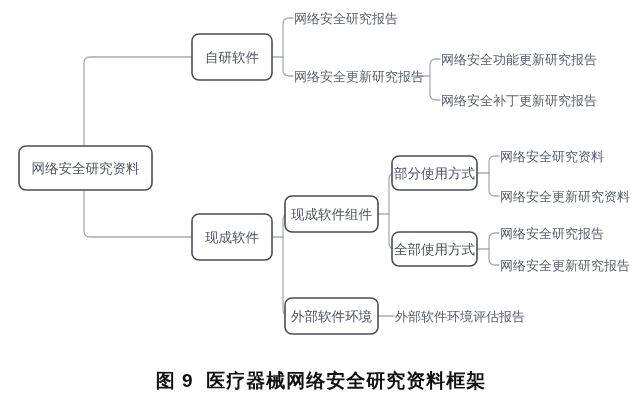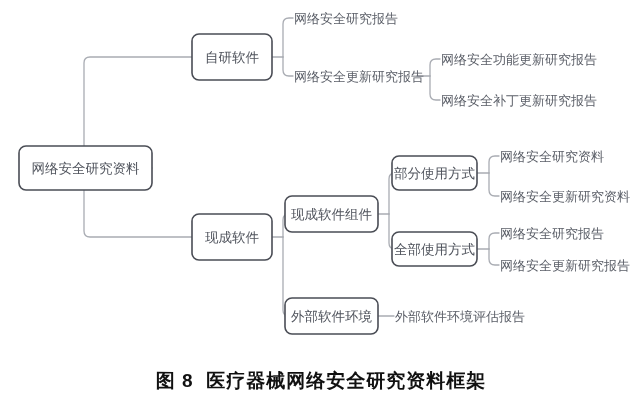--- a/index.html
+++ b/index.html
@@ -152,15 +152,15 @@
     <text class="leaf-label" x="500" y="196.5">网络安全更新研究资料</text>
 
     <text class="leaf-label" x="500" y="233.5">网络安全研究报告</text>
 
     <text class="leaf-label" x="500" y="265.5">网络安全更新研究报告</text>
 
     <text class="leaf-label" x="395" y="316.5">外部软件环境评估报告</text>
 
   </svg>
 
-  <div class="caption">图 8  医疗器械网络安全研究资料框架</div>
+  <div class="caption">图 9  医疗器械网络安全研究资料框架</div>
 
 </div>
 
 </body></html>

